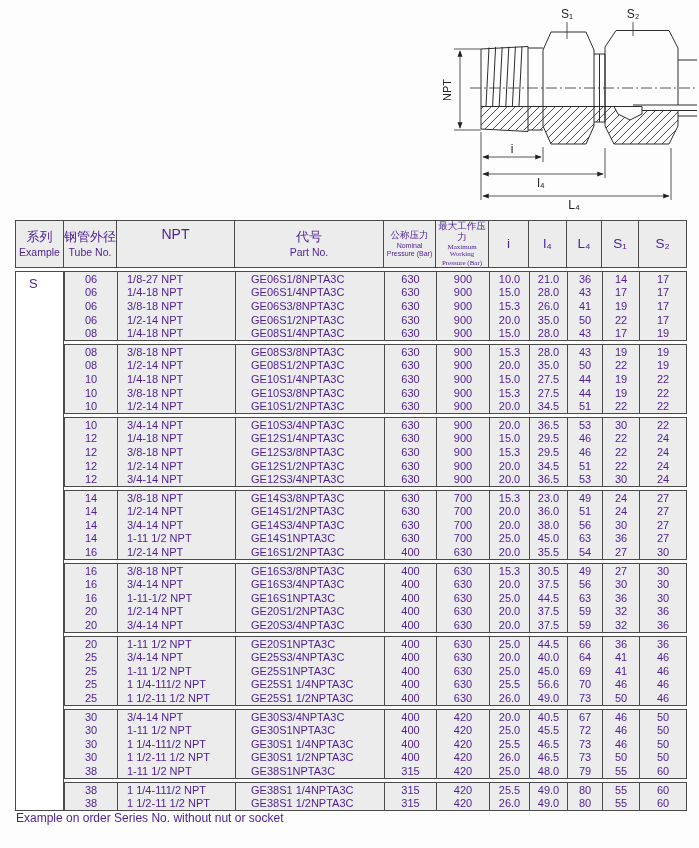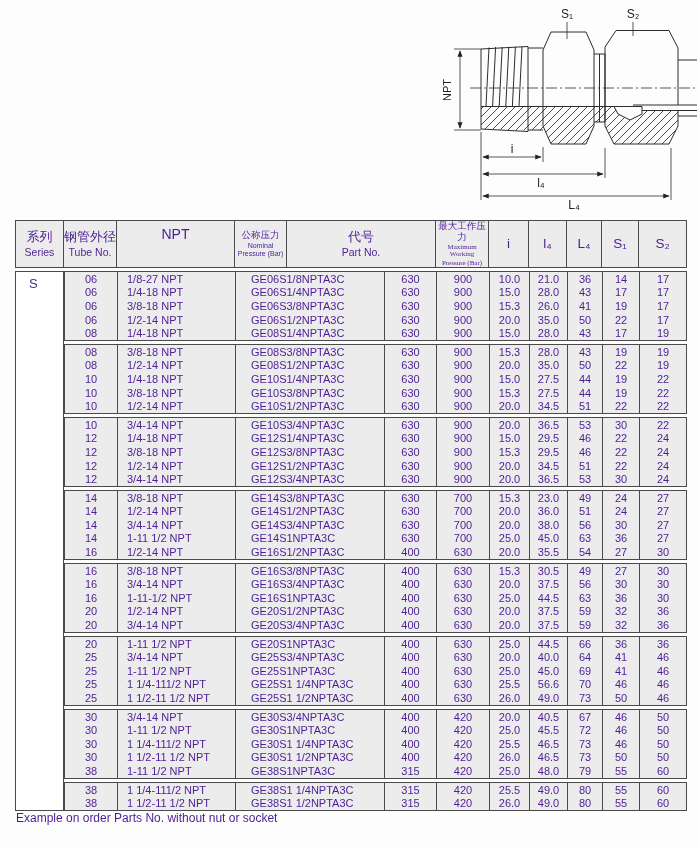--- a/index.html
+++ b/index.html
@@ -146,37 +146,37 @@
       <text x="84" y="151" font-size="12" text-anchor="middle">i</text>
       <text x="113" y="185" font-size="12" text-anchor="middle">l₄</text>
       <text x="146" y="207" font-size="12" text-anchor="middle">L₄</text>
     </svg>
   </div>
 
   <div class="tbl">
     <div class="hdr">
       <div class="hcell cw-series">
         <span class="h-zh">系列</span>
-        <span class="h-en">Series</span>
+        <span class="h-en">Example</span>
       </div>
       <div class="hcell cw-tube">
         <span class="h-zh">钢管外径</span>
         <span class="h-en">Tube No.</span>
       </div>
       <div class="hcell cw-npt h-npt">
         <span>NPT</span>
+      </div>
+      <div class="hcell cw-part">
+        <span class="h-zh">代号</span>
+        <span class="h-en">Part No.</span>
       </div>
       <div class="hcell cw-nom">
         <span class="h-zh-sm">公称压力</span>
         <span class="h-en-xs">Nominal</span>
         <span class="h-en-xs">Pressure (Bar)</span>
-      </div>
-      <div class="hcell cw-part">
-        <span class="h-zh">代号</span>
-        <span class="h-en">Part No.</span>
       </div>
       <div class="hcell cw-max">
         <span class="h-zh-sm">最大工作压力</span>
         <span class="h-en-xs">Maximum Working</span>
         <span class="h-en-xs">Pressure (Bar)</span>
       </div>
       <div class="hcell cw-i h-dim">
         <span>i</span>
       </div>
       <div class="hcell cw-l4 h-dim">
@@ -656,16 +656,16 @@
               <div class="cell c-L4">80</div>
               <div class="cell c-s1">55</div>
               <div class="cell c-s2">60</div>
             </div>
           </div>
         </div>
     </div>
   </div>
 
   <div class="footer">
-    <div class="f-en">Example on order Parts No. without nut or socket</div>
+    <div class="f-en">Example on order Series No. without nut or socket</div>
   </div>
 
 </div>
 
 </body></html>

